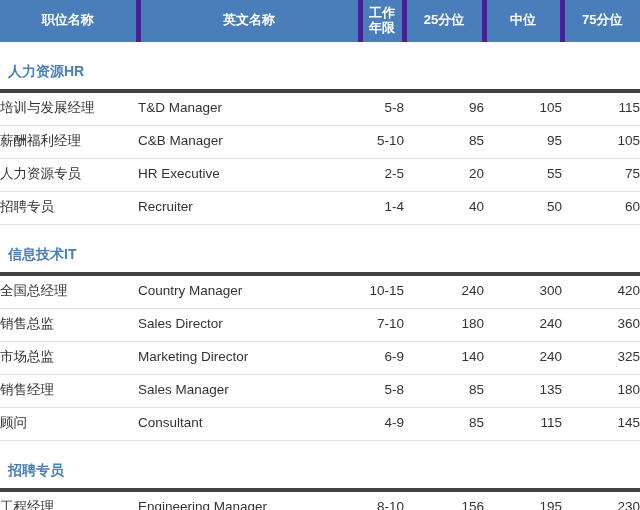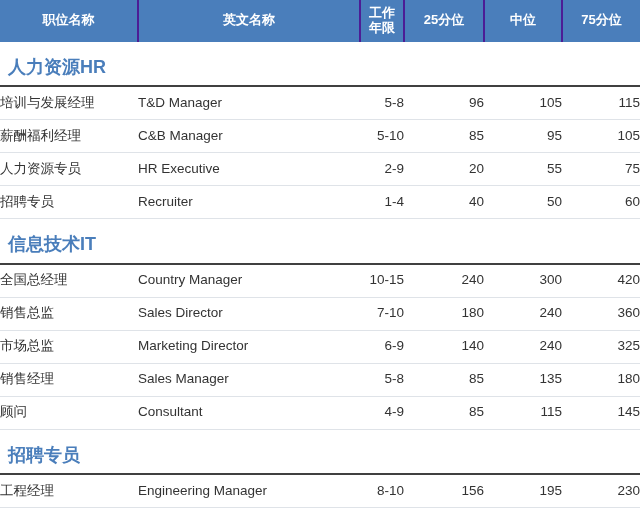--- a/index.html
+++ b/index.html
@@ -20,21 +20,21 @@
     table-layout: fixed;
   }
   table.salary-table th {
     background: #4a7ebb;
     color: #ffffff;
     font-size: 13px;
     font-weight: bold;
     text-align: center;
     vertical-align: middle;
     padding: 6px 2px;
-    border-right: 2px solid #4c1d95;
+    border-right: 5px solid #4c1d95;
     line-height: 1.15;
   }
   table.salary-table th:last-child {
     border-right: none;
     text-align: center;
   }
   col.c-cn    { width: 138px; }
   col.c-en    { width: 222px; }
   col.c-yrs   { width: 44px; }
   col.c-p25   { width: 80px; }
@@ -63,24 +63,24 @@
     color: #333333;
   }
   td.yrs {
     text-align: right;
     padding-right: 6px;
     color: #333333;
   }
   tr.group-row td {
     color: #4a7ebb;
     font-weight: bold;
-    font-size: 18px;
-    padding-top: 14px;
+    font-size: 14px;
+    padding-top: 20px;
     padding-bottom: 7px;
-    border-bottom: 2px solid #404040;
+    border-bottom: 4px solid #404040;
   }
   tr.group-row td.group-cell {
     padding-left: 8px;
   }
 </style>
 </head>
 <body>
 
 <table class="salary-table">
   <colgroup>
@@ -120,21 +120,21 @@
         <td class="cn">薪酬福利经理</td>
         <td class="en">C&amp;B Manager</td>
         <td class="yrs">5-10</td>
         <td class="num">85</td>
         <td class="num">95</td>
         <td class="num">105</td>
       </tr>
       <tr class="data-row">
         <td class="cn">人力资源专员</td>
         <td class="en">HR Executive</td>
-        <td class="yrs">2-9</td>
+        <td class="yrs">2-5</td>
         <td class="num">20</td>
         <td class="num">55</td>
         <td class="num">75</td>
       </tr>
       <tr class="data-row">
         <td class="cn">招聘专员</td>
         <td class="en">Recruiter</td>
         <td class="yrs">1-4</td>
         <td class="num">40</td>
         <td class="num">50</td>

